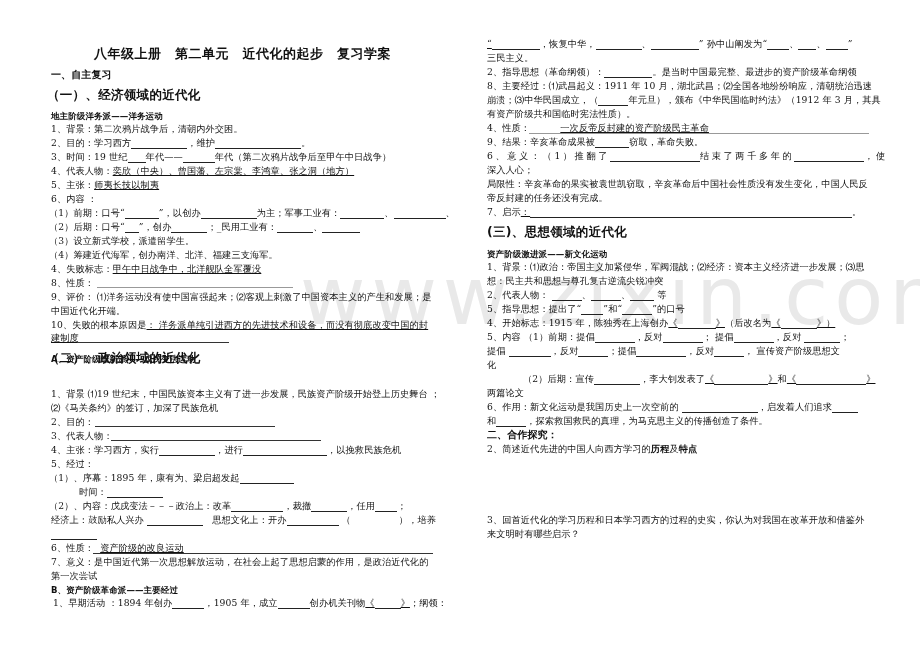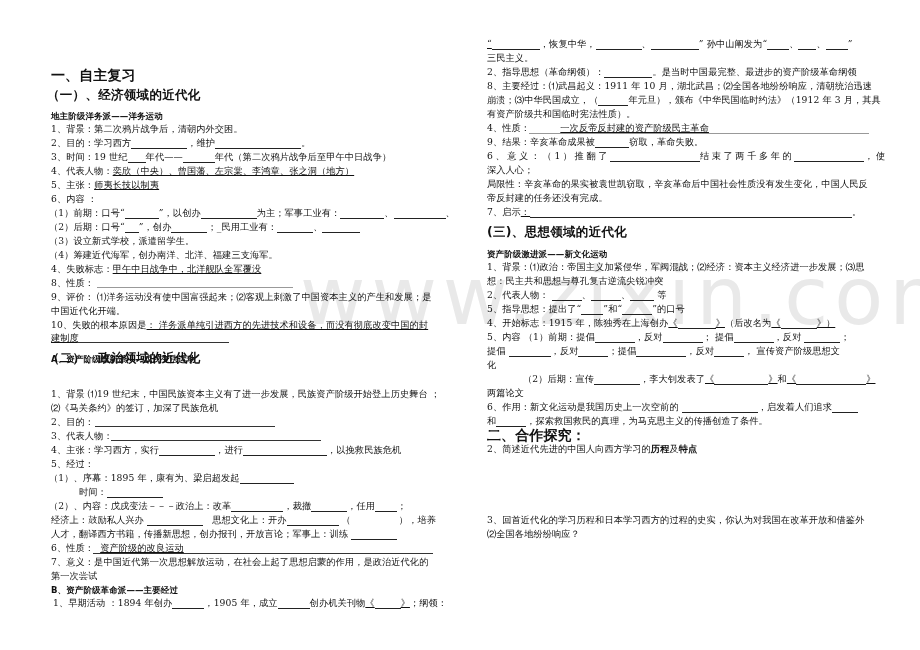--- a/index.html
+++ b/index.html
@@ -5,39 +5,40 @@
   html, body { margin:0; padding:0; background:#ffffff; }
   body { width:920px; height:650px; position:relative; overflow:hidden;
          font-family:"DejaVu Serif","Liberation Serif",serif; color:#111; }
   .page { position:absolute; top:0; left:0; width:920px; height:650px; }
   .col { position:absolute; top:0; }
   .left { left:51px; width:385px; }
   .right { left:487px; width:385px; }
   .line { position:absolute; font-size:9.2px; line-height:12px; white-space:nowrap; letter-spacing:0.1px; }
   .title { position:absolute; top:45px; left:94px; font-family:"DejaVu Sans","Liberation Sans",sans-serif;
            font-size:13px; font-weight:bold; white-space:pre; letter-spacing:0.5px; }
-  .sec-small { font-family:"DejaVu Sans","Liberation Sans",sans-serif; font-size:14px; font-weight:bold; }
+  .sec-small { font-family:"DejaVu Sans","Liberation Sans",sans-serif; font-size:10px; font-weight:bold; }
   .sec-big { font-family:"DejaVu Sans","Liberation Sans",sans-serif; font-size:12.5px; font-weight:bold; letter-spacing:0.3px; }
   .sub { font-family:"DejaVu Sans","Liberation Sans",sans-serif; font-size:8.5px; font-weight:bold; }
   .blank { display:inline-block; border-bottom:1px solid #222; height:10px; vertical-align:bottom; }
   .u { text-decoration:underline; }
   .b { font-weight:bold; font-family:"DejaVu Sans","Liberation Sans",sans-serif; }
   .rule { position:absolute; border-bottom:1px solid #333; height:0; }
   .rule.grey { border-bottom:1.4px solid #999; }
   .watermark { position:absolute; left:300px; top:250px; font-family:"DejaVu Sans","Liberation Sans",sans-serif;
                font-size:80px; color:#e9e9e9; letter-spacing:6px; pointer-events:none; z-index:0; white-space:nowrap; }
   .col, .title { z-index:1; }
 </style>
 </head>
 <body>
 
 <div class="page">
 
   <div class="watermark">www.zixin.com.cn</div>
 
+  <div class="title">八年级上册　第二单元　近代化的起步　复习学案</div>
 
   <div class="col left">
     <div class="line sec-small" style="top:69px">一、自主复习</div>
     <div class="line sec-big" style="top:87px;left:-4px;line-height:16px">（一）、经济领域的近代化</div>
     <div class="line sub" style="top:110px">地主阶级洋务派——洋务运动</div>
 
     <div class="line" style="top:123px">1、背景：第二次鸦片战争后，清朝内外交困。</div>
     <div class="line" style="top:137px">
       <span>2、目的：学习西方</span><span class="blank" style="width:56px"></span><span>，维护</span><span class="blank" style="width:86px"></span><span>。</span>
     </div>
@@ -92,21 +93,21 @@
     <div class="line" style="top:486px;left:28px">
       <span>时间：</span><span class="blank" style="width:56px"></span>
     </div>
     <div class="line" style="top:500px;left:-2px">
       <span>（2）、内容：戊戌变法－－－政治上：改革</span><span class="blank" style="width:52px"></span><span>，裁撤</span><span class="blank" style="width:36px"></span><span>，任用</span><span class="blank" style="width:22px"></span><span>；</span>
     </div>
     <div class="line" style="top:514px">
       <span>经济上：鼓励私人兴办</span> <span class="blank" style="width:56px"></span>　<span>思想文化上：开办</span><span class="blank" style="width:52px"></span> <span>（</span><span style="display:inline-block;width:48px"></span><span>），培养</span>
     </div>
     <div class="line" style="top:528px">
-      <span>人才，翻译西方书籍，传播新思想，创办报刊，开放言论；军事上：训练</span> <span class="blank" style="width:46px"></span>
+       <span class="blank" style="width:46px"></span>
     </div>
     <div class="line" style="top:542px">
       <span>6、性质：</span>&nbsp;&nbsp;<span class="u">资产阶级的改良运动</span>
     </div>
     <div class="rule" style="top:553px;left:42px;width:340px"></div>
     <div class="line" style="top:556px">7、意义：是中国近代第一次思想解放运动，在社会上起了思想启蒙的作用，是政治近代化的</div>
     <div class="line" style="top:570px">第一次尝试</div>
     <div class="line sub" style="top:584px">B、资产阶级革命派——主要经过</div>
     <div class="line" style="top:597px;left:2px">
       <span>1、早期活动 ：1894 年创办</span><span class="blank" style="width:32px"></span><span>，1905 年，成立</span><span class="blank" style="width:32px"></span><span>创办机关刊物</span><span class="u">《</span><span class="blank" style="width:26px"></span><span class="u">》</span><span>；纲领：</span>
@@ -171,15 +172,15 @@
       <span>6、作用：新文化运动是我国历史上一次空前的</span> <span class="blank" style="width:76px"></span><span>，启发着人们追求</span><span class="blank" style="width:26px"></span>
     </div>
     <div class="line" style="top:415px">
       <span>和</span><span class="blank" style="width:30px"></span><span>，探索救国救民的真理，为马克思主义的传播创造了条件。</span>
     </div>
     <div class="line sec-small" style="top:429px">二、合作探究：</div>
     <div class="line" style="top:443px">
       <span>2、简述近代先进的中国人向西方学习的</span><span class="b">历程</span><span>及</span><span class="b">特点</span>
     </div>
     <div class="line" style="top:514px">3、回首近代化的学习历程和日本学习西方的过程的史实，你认为对我国在改革开放和借鉴外</div>
-    <div class="line" style="top:528px">⑵全国各地纷纷响应？</div>
+    <div class="line" style="top:528px">来文明时有哪些启示？</div>
   </div>
 </div>
 
 </body></html>

